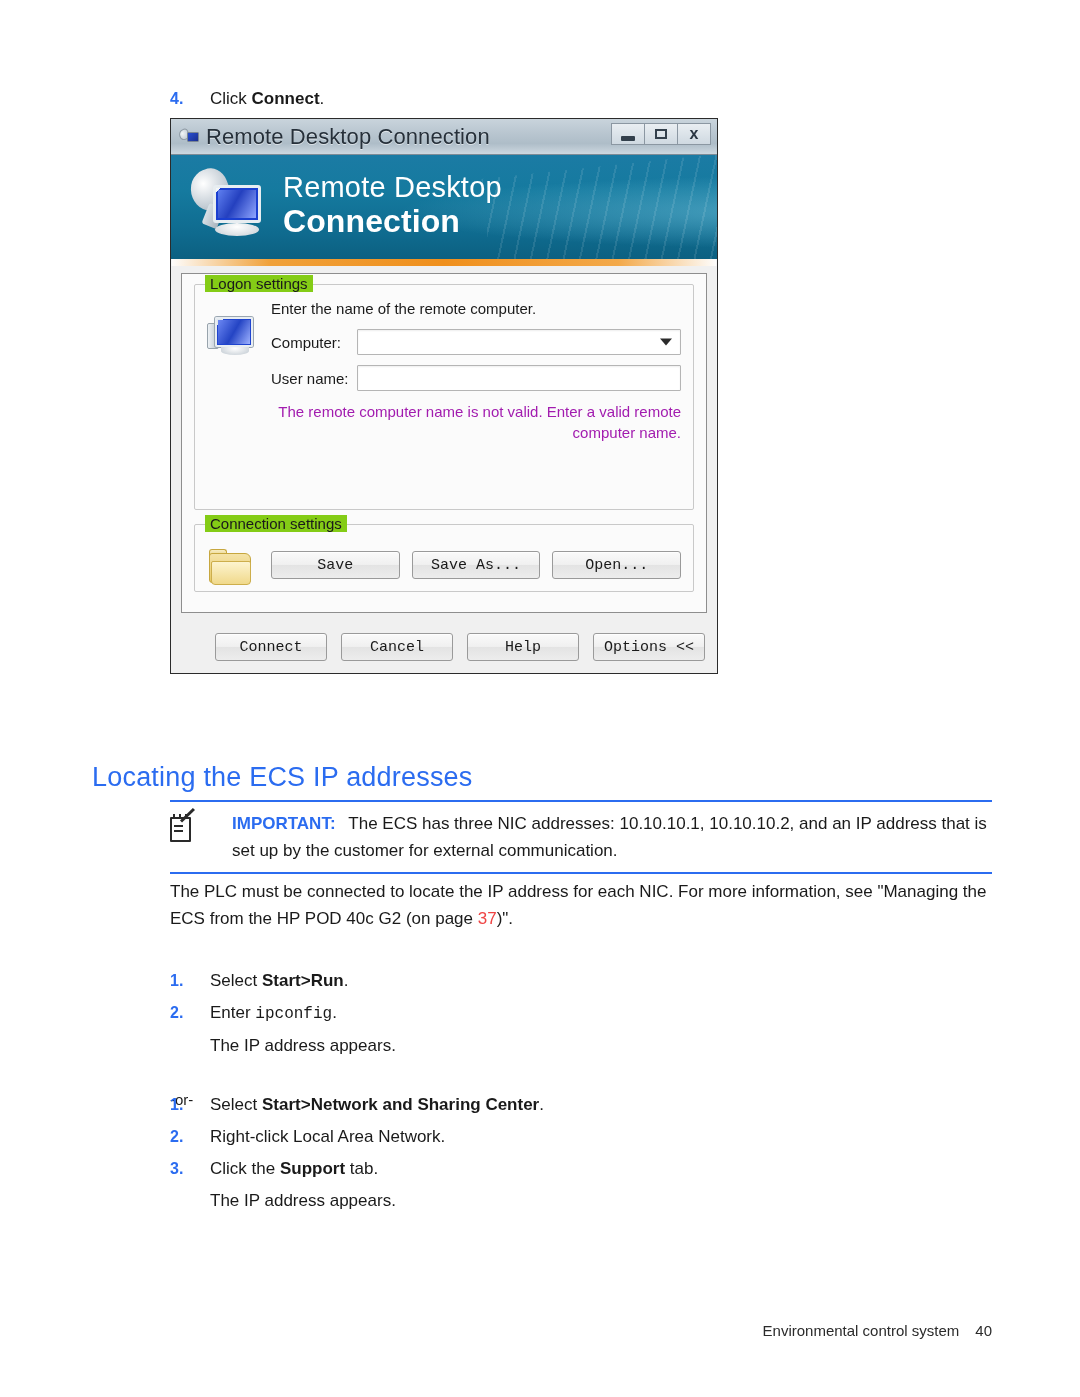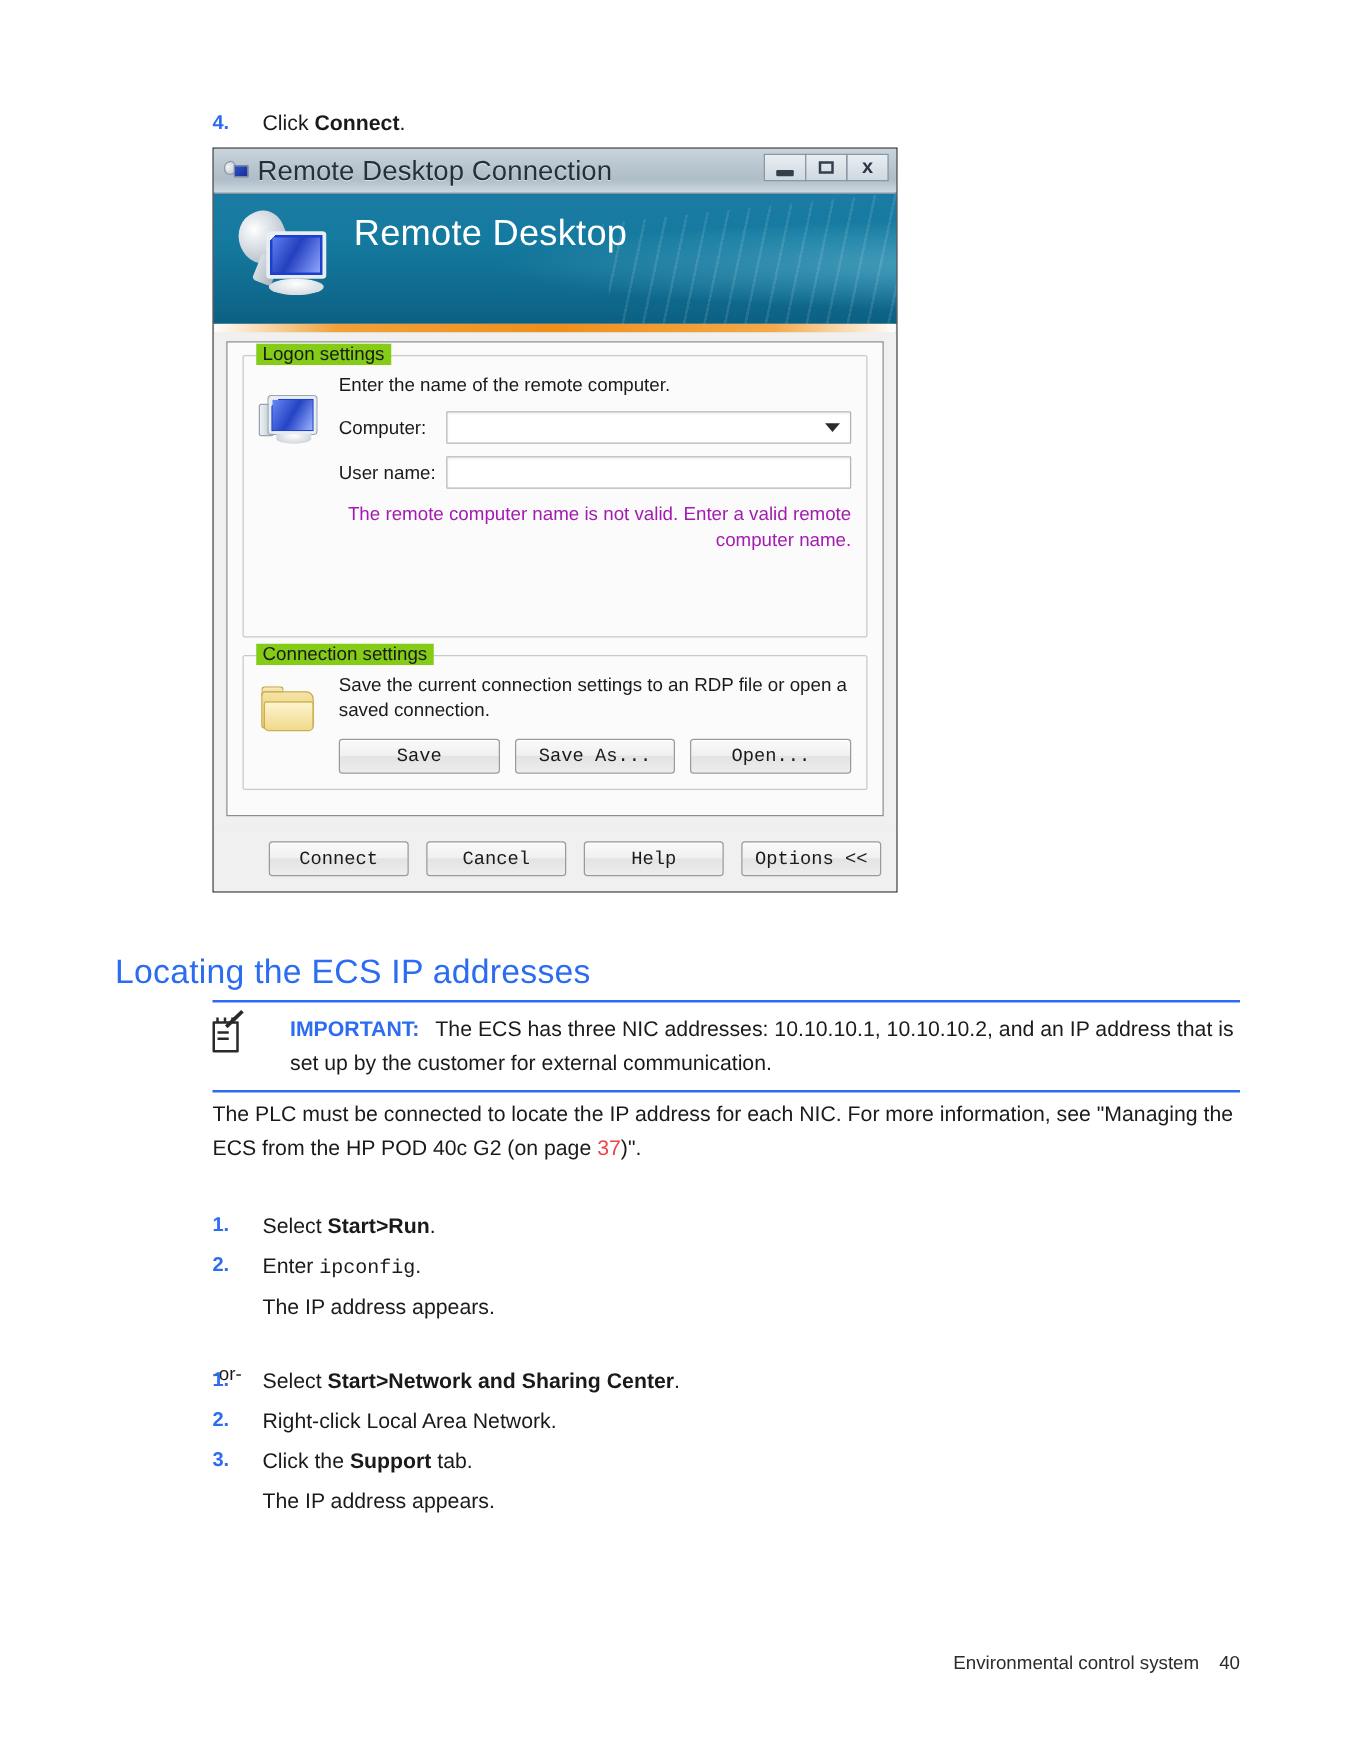--- a/index.html
+++ b/index.html
@@ -434,20 +434,21 @@
       <span class="banner-icon">
         <span class="b-dish"></span>
         <span class="b-arm"></span>
         <span class="b-mon">
             <span class="b-mon-in"></span>
           </span>
         <span class="b-base"></span>
       </span>
       <span class="banner-text">
         <span class="banner-l1" style="display:block">Remote Desktop</span>
+        <span class="banner-l2" style="display:block">Connection</span>
       </span>
     </div>
     <div class="rdp-orange"></div>
 
     <div class="rdp-body">
 
 
       <div class="tabpanel">
 
         <div class="groupbox">
@@ -484,21 +485,20 @@
           <span class="gb-title">Connection settings</span>
           <div class="gb-row">
             <div class="gb-icon-col" style="padding-top:10px;">
               <span class="folder-icon">
                 <span class="f-tab"></span>
                 <span class="f-back"></span>
                 <span class="f-front"></span>
               </span>
             </div>
             <div class="gb-fields">
-              <div class="helptext">Save the current connection settings to an RDP file or open a saved connection.</div>
               <div class="btnrow">
                 <span class="winbutton">Save</span>
                 <span class="winbutton">Save As...</span>
                 <span class="winbutton">Open...</span>
               </div>
             </div>
           </div>
         </div>
 
       </div>

